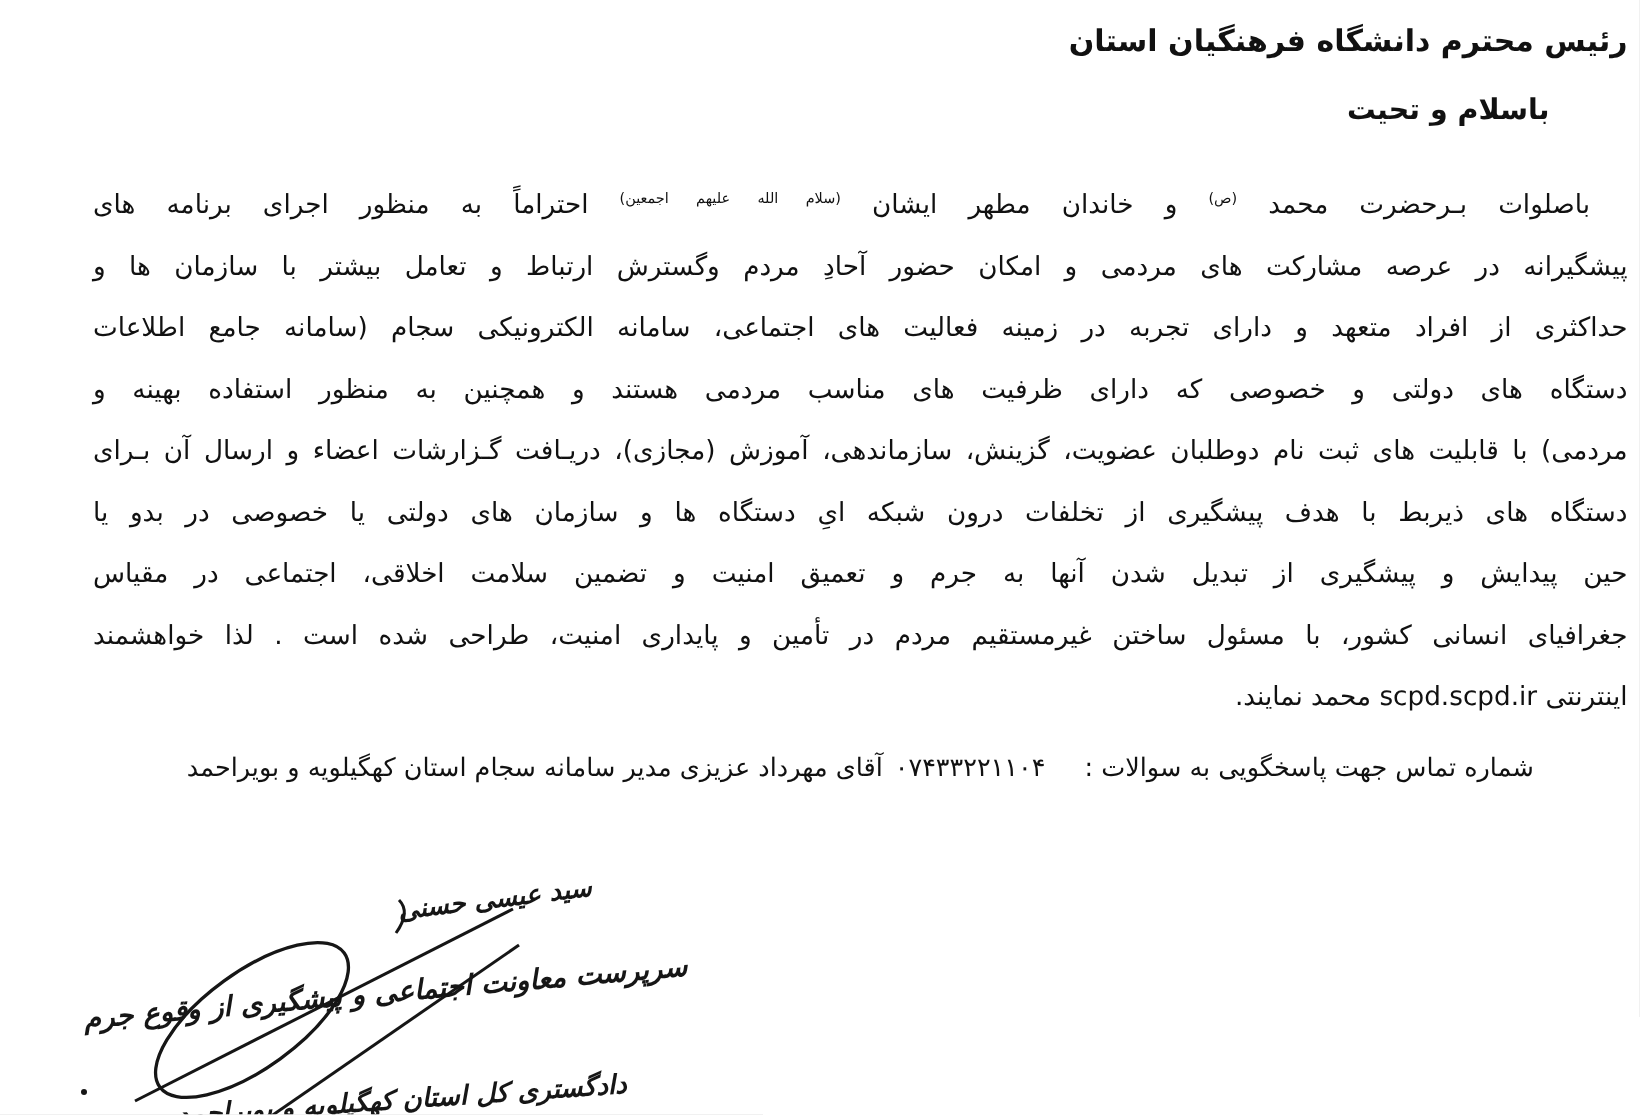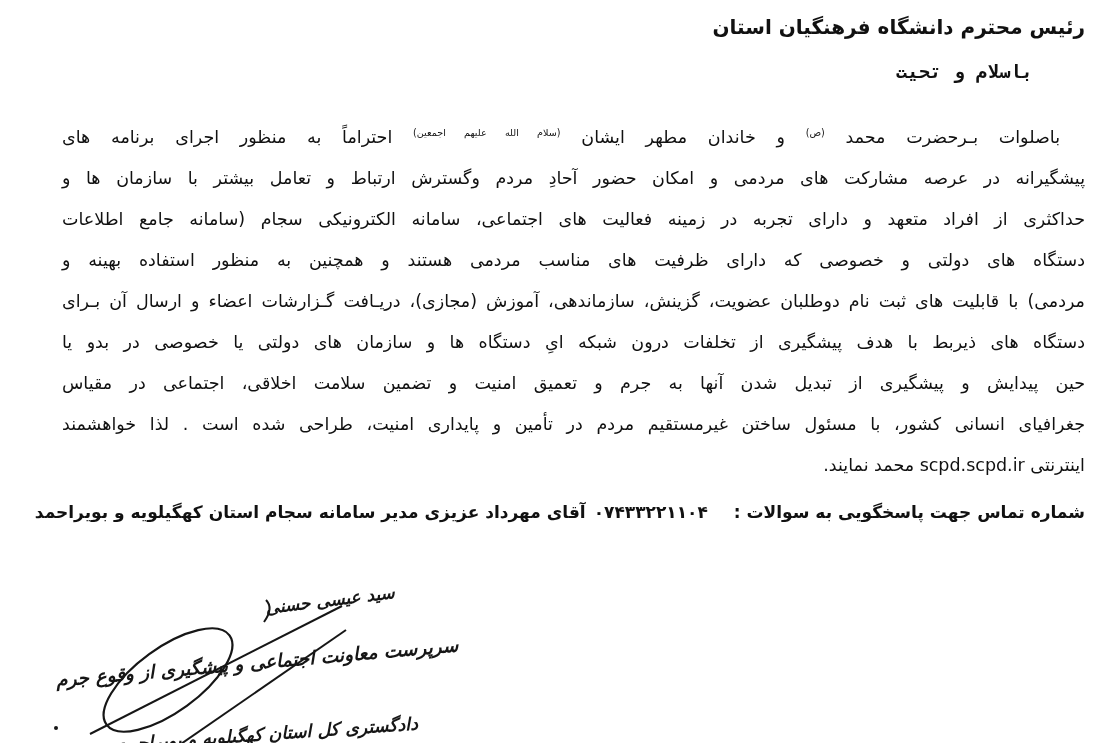--- a/index.html
+++ b/index.html
@@ -24,21 +24,20 @@
     font-size: 20px;
     font-weight: bold;
     line-height: 30px;
     margin: 0;
   }
   .salutation {
     font-size: 19px;
     font-weight: bold;
     line-height: 30px;
     margin: 16px 52px 0 0;
-    font-family: Liberation Mono, monospace;
   }
   .letter-body {
     margin-top: 24px;
     font-size: 17.5px;
   }
   .body-line {
     line-height: 41px;
     text-align: justify;
     text-align-last: justify;
     white-space: normal;
@@ -54,23 +53,23 @@
     vertical-align: super;
     letter-spacing: 0;
   }
   .url-text {
     direction: ltr;
     unicode-bidi: embed;
   }
   .contact-line {
     margin-top: 12px;
     font-size: 17px;
-    font-weight: bold;
+    font-weight: normal;
     line-height: 28px;
-    text-align: right;
+    text-align: center;
     white-space: nowrap;
   }
   .contact-line .phone {
     display: inline-block;
     direction: ltr;
     unicode-bidi: embed;
     margin-right: 26px;
     margin-left: 8px;
   }
   

